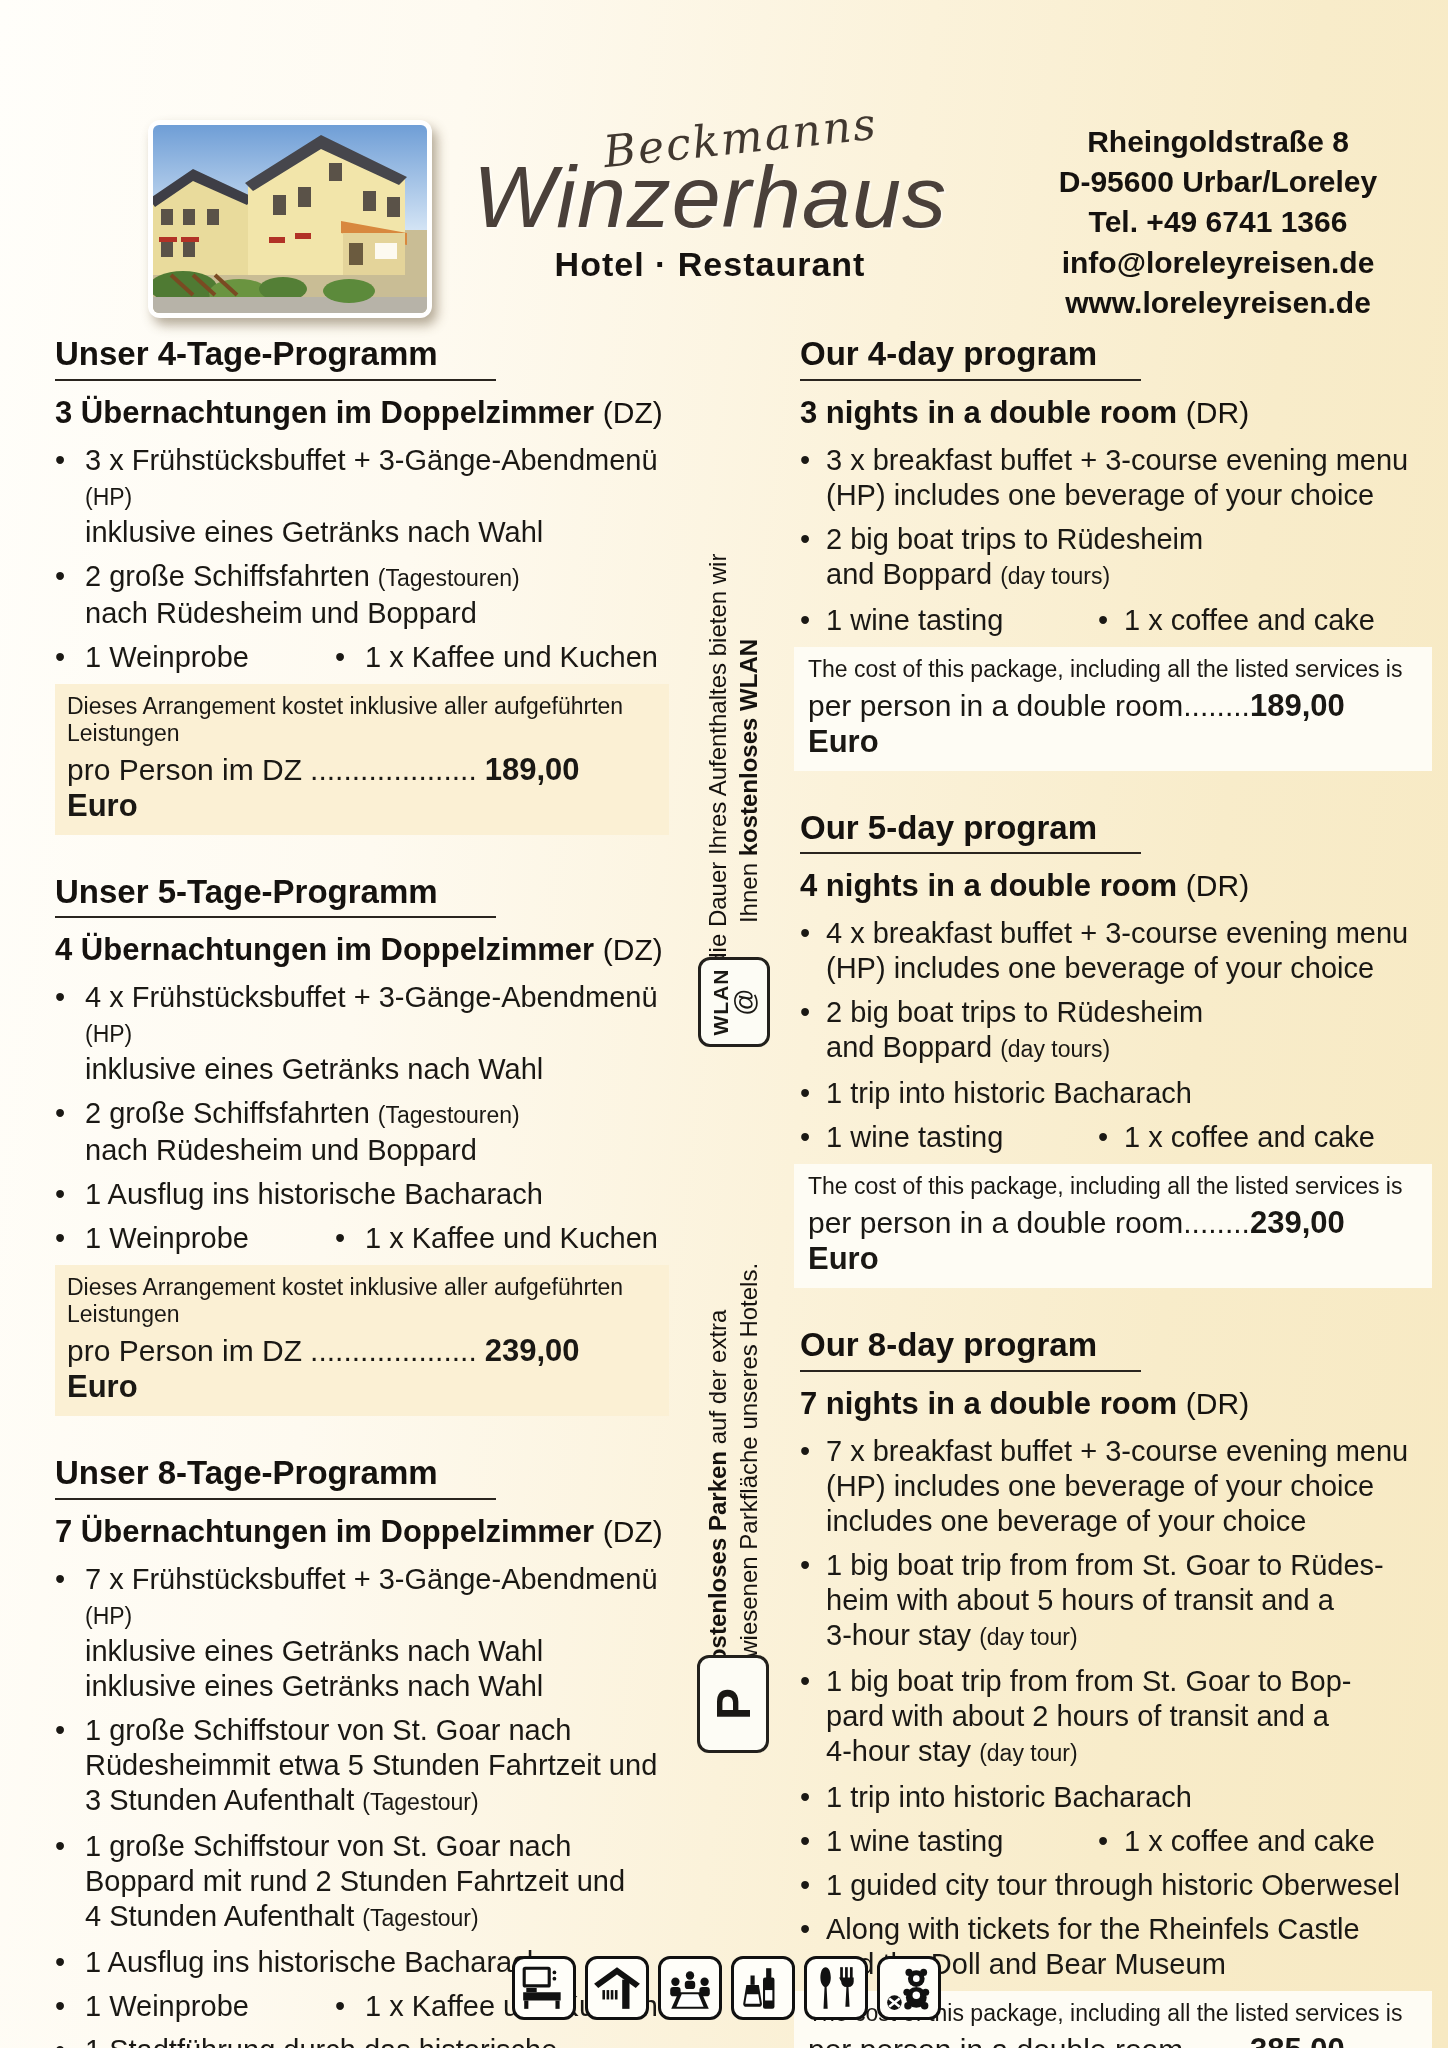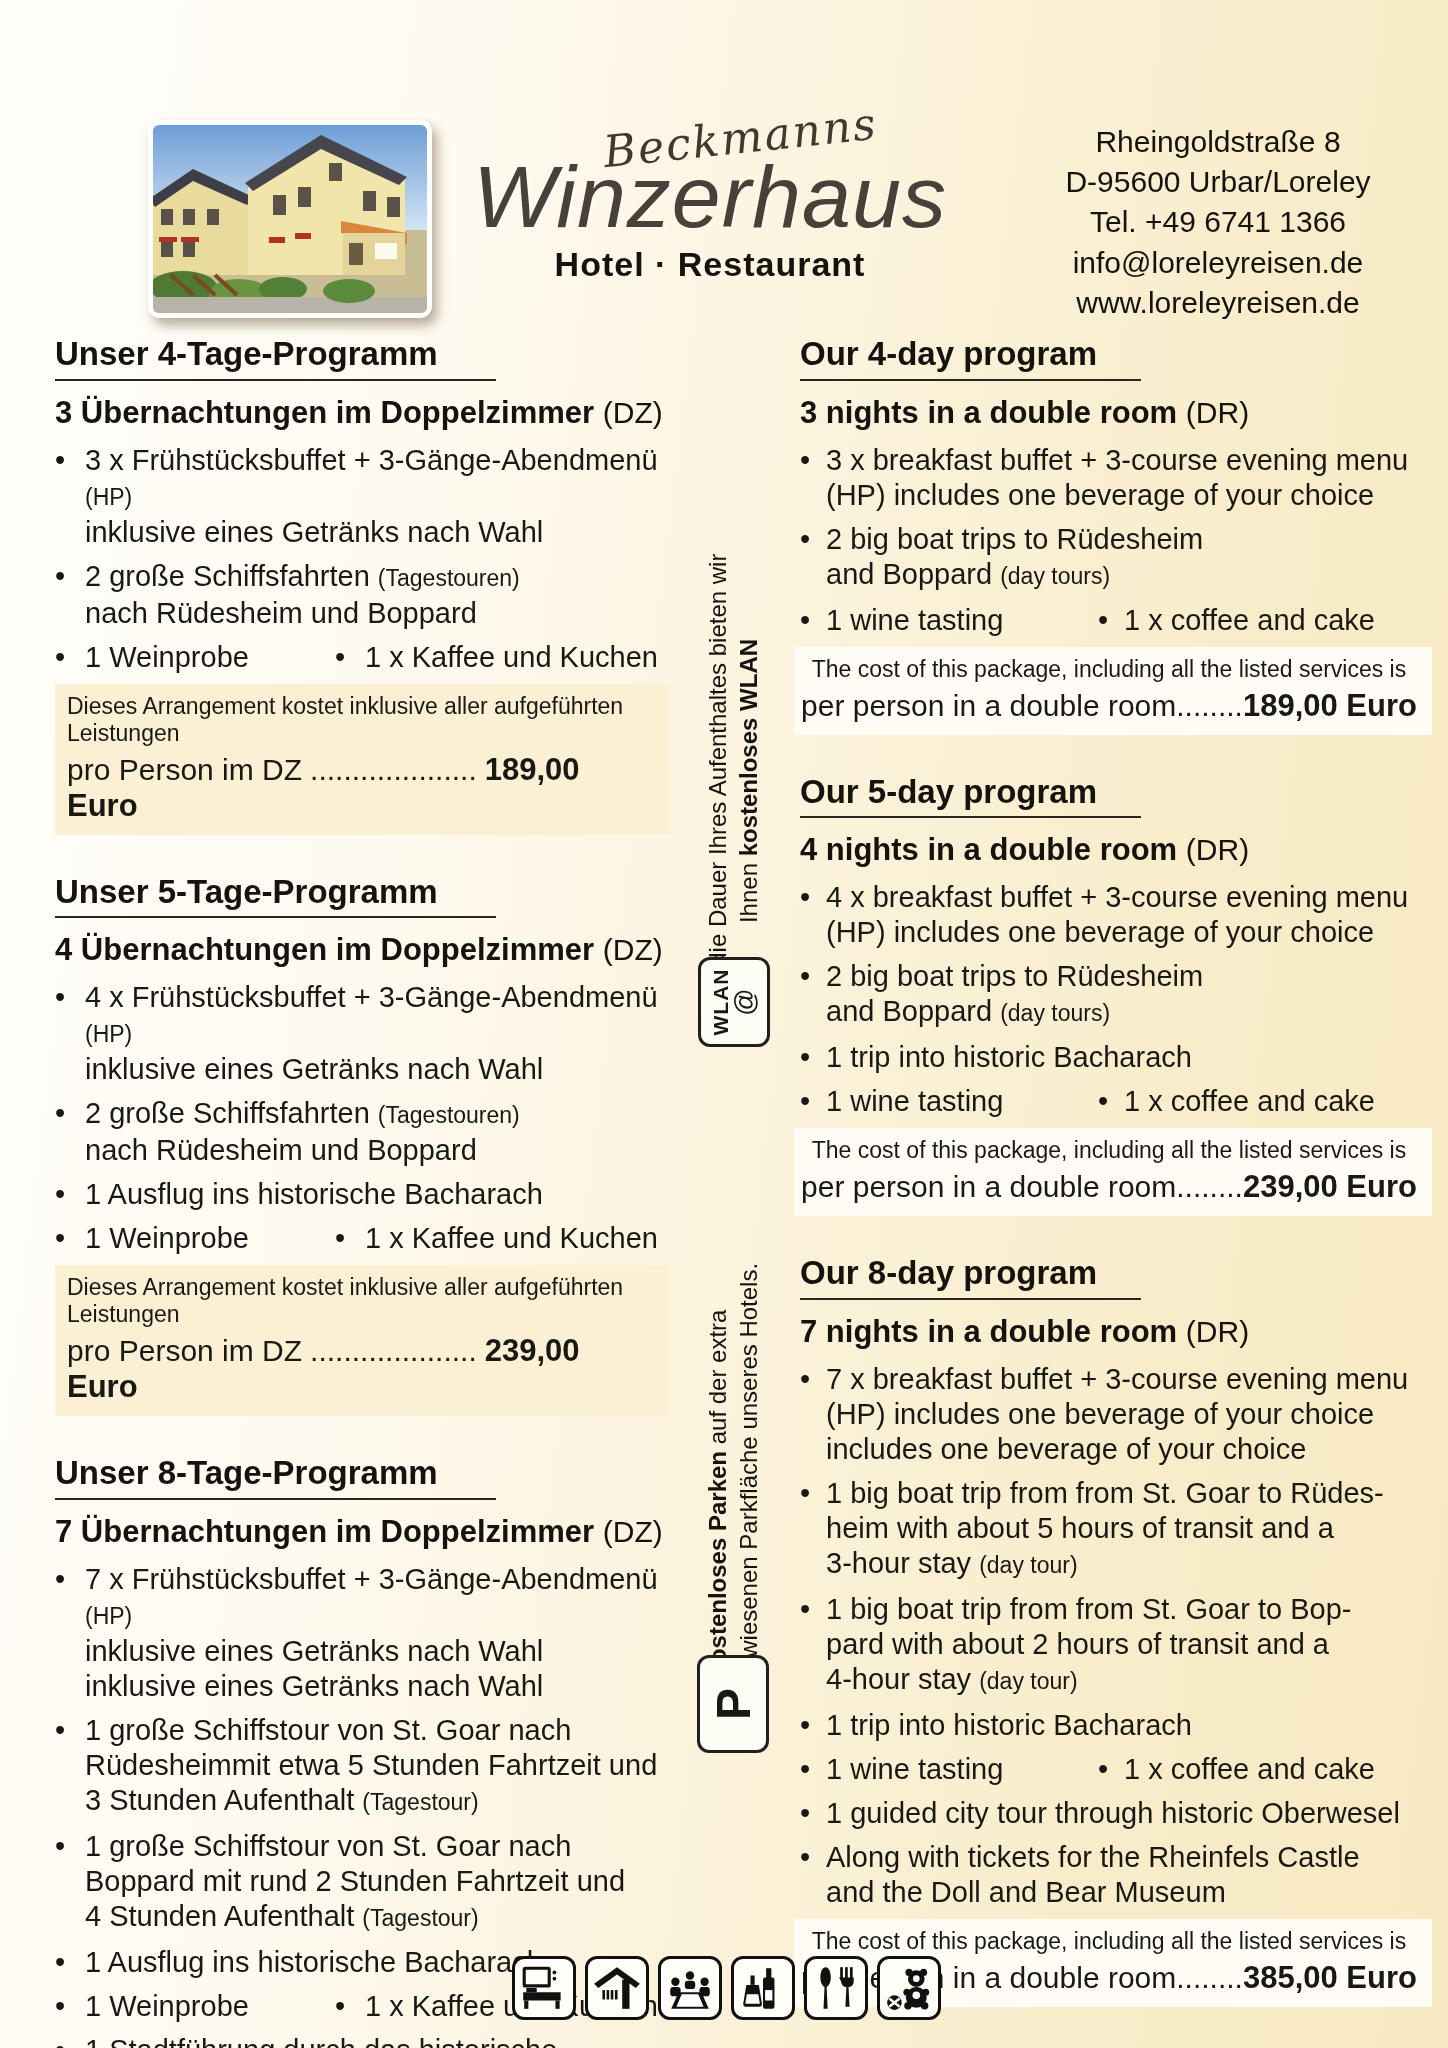--- a/index.html
+++ b/index.html
@@ -16,21 +16,21 @@
 
   .logo-wrap { position:absolute; left:420px; top:112px; width:580px; text-align:center; }
   .logo-beckmanns { display:inline-block; font-family:"DejaVu Serif",serif; font-style:italic;
     font-size:44px; color:#413830; transform:rotate(-6deg); letter-spacing:2px; margin-left:60px; }
   .logo-winzerhaus { font-family:Liberation Sans, sans-serif; font-style:italic; font-size:88px;
     color:#4a403a; line-height:.95; letter-spacing:1px; margin-top:-8px;
     text-shadow:2px 2px 0 rgba(255,255,255,.55); }
   .logo-sub { font-size:34px; font-weight:bold; letter-spacing:1px; margin-top:6px; color:#15120f; }
 
   .contact { position:absolute; left:1012px; top:122px; width:412px; text-align:center;
-    font-weight:normal; font-size:30px; line-height:1.34; color:#15120f; }
+    font-weight:bold; font-size:30px; line-height:1.34; color:#15120f; }
 
   
   .col { position:absolute; top:337px; }
   .col.german  { left:55px;  width:620px; }
   .col.english { left:800px; width:632px; }
 
   .section { margin-bottom:40px; }
   .sec-head { font-size:33px; font-weight:bold; line-height:1.05; color:#15120f;
     border-bottom:2px solid #2a251f; width:fit-content; padding:0 58px 7px 0; margin:0 0 14px 0; }
   .english .sec-head { border-bottom-width:2px; padding-right:44px; }
@@ -39,21 +39,21 @@
 
   .li { display:flex; margin-bottom:9px; font-size:29px; line-height:35px; }
   .dot { flex:none; width:30px; }
   .english .dot { width:26px; }
   .small-note { font-size:23px; }
   .pair-first { flex:none; width:250px; }
   .english .pair-first { width:272px; }
 
   .price { margin-top:8px; padding:9px 12px 11px 12px; }
   .german .price { background:#fbf0d4; margin-right:6px; }
-  .english .price { background:#fefcf4; margin-left:-6px; padding-left:4px;text-align:center; }
+  .english .price { background:#fefcf4; margin-left:-6px; padding-left:14px; }
   .price-note { font-size:23px; margin-bottom:5px; }
   .price-line { font-size:30px; }
   .german .price-line .dots { margin:0 8px; }
   .price-line .val { font-weight:bold; font-size:31px; }
 
   
   .vnote { position:absolute; text-align:center; font-size:24px; line-height:31px;
     white-space:nowrap; color:#15120f; }
   .vnote b { font-weight:bold; }
   .vnote1 { width:520px; left:473px; top:750px; transform:rotate(-90deg); }

